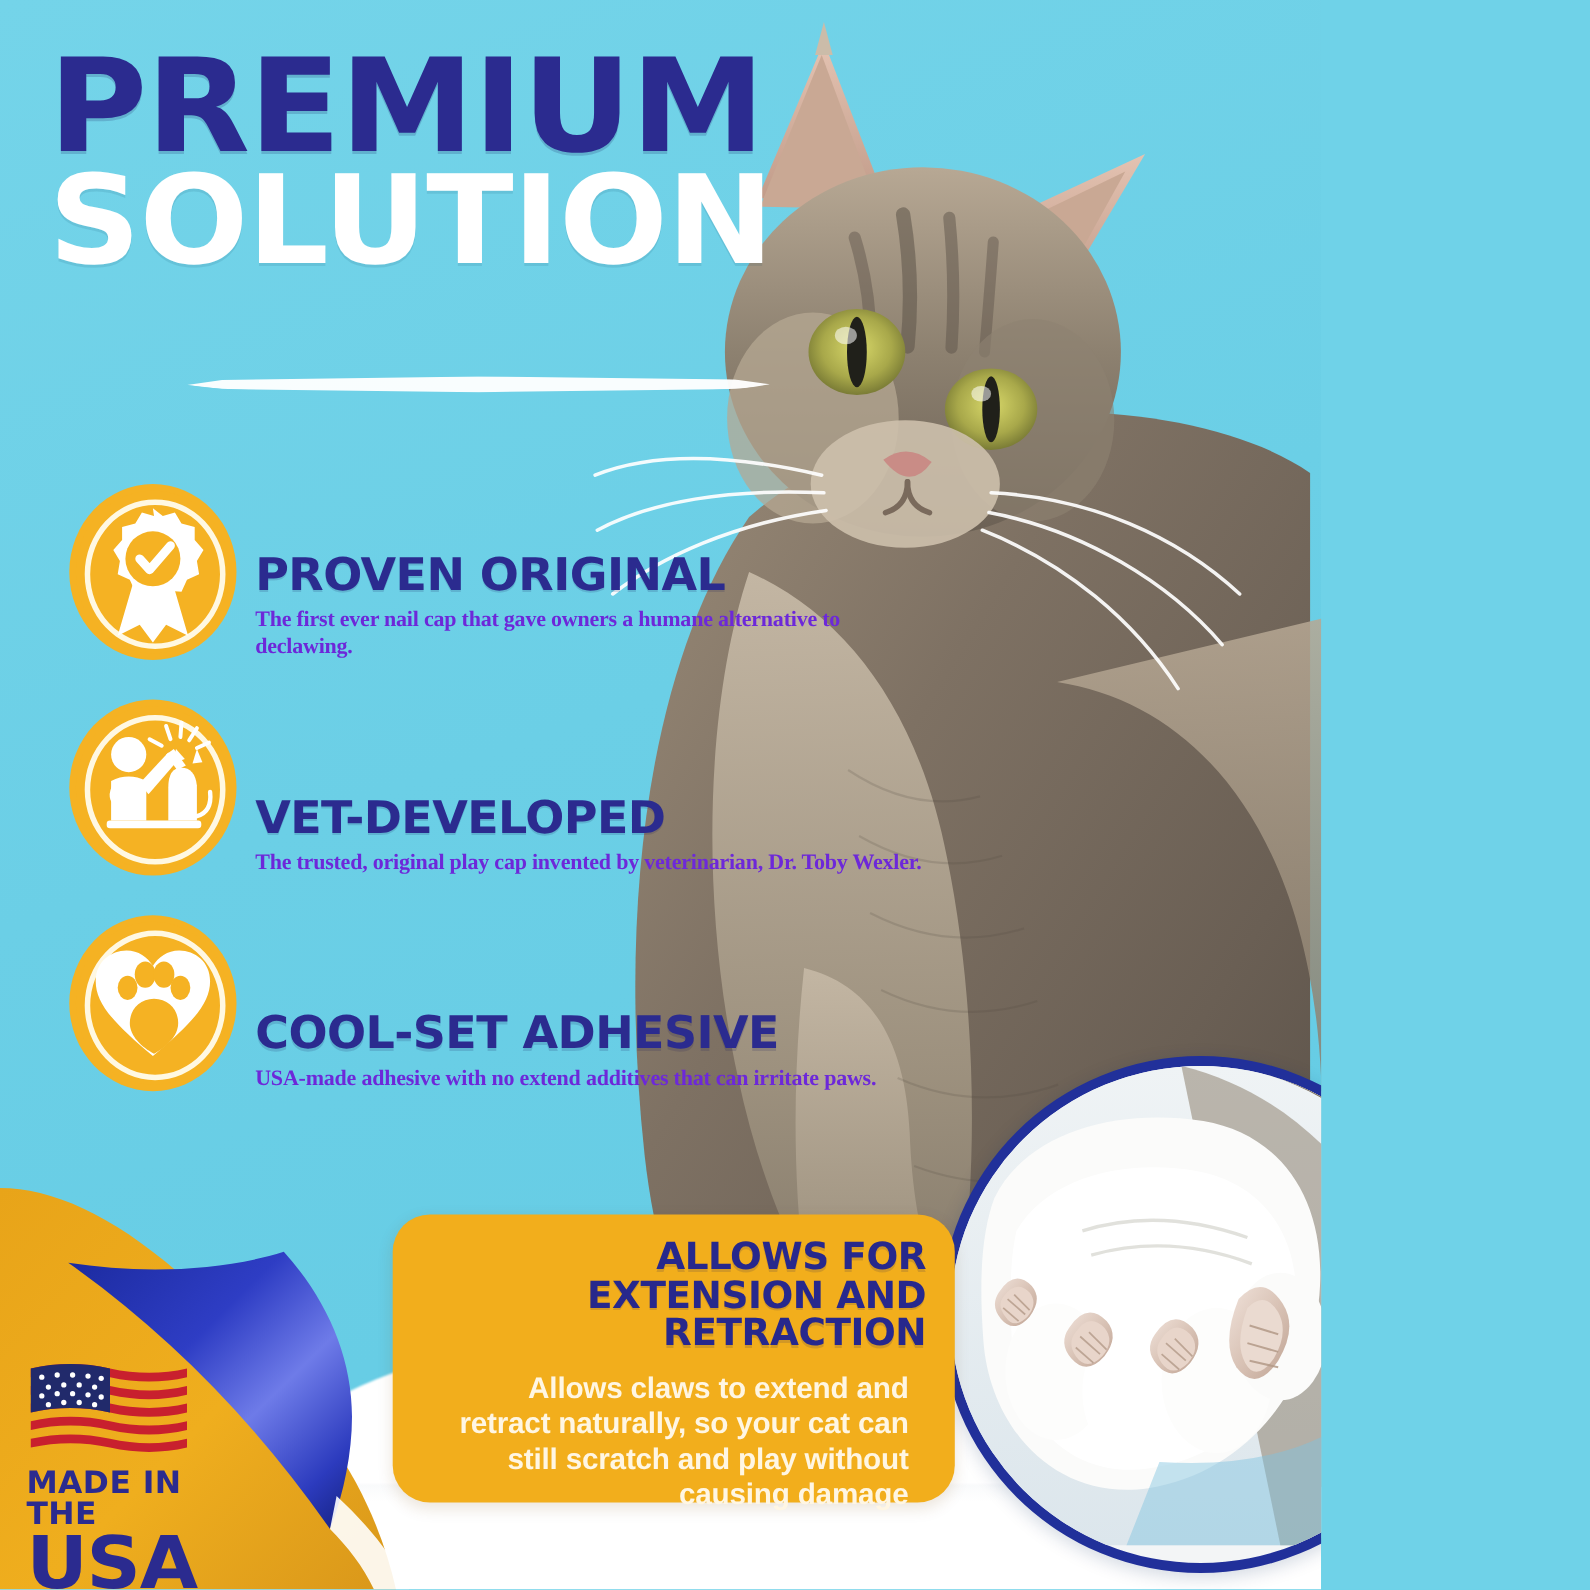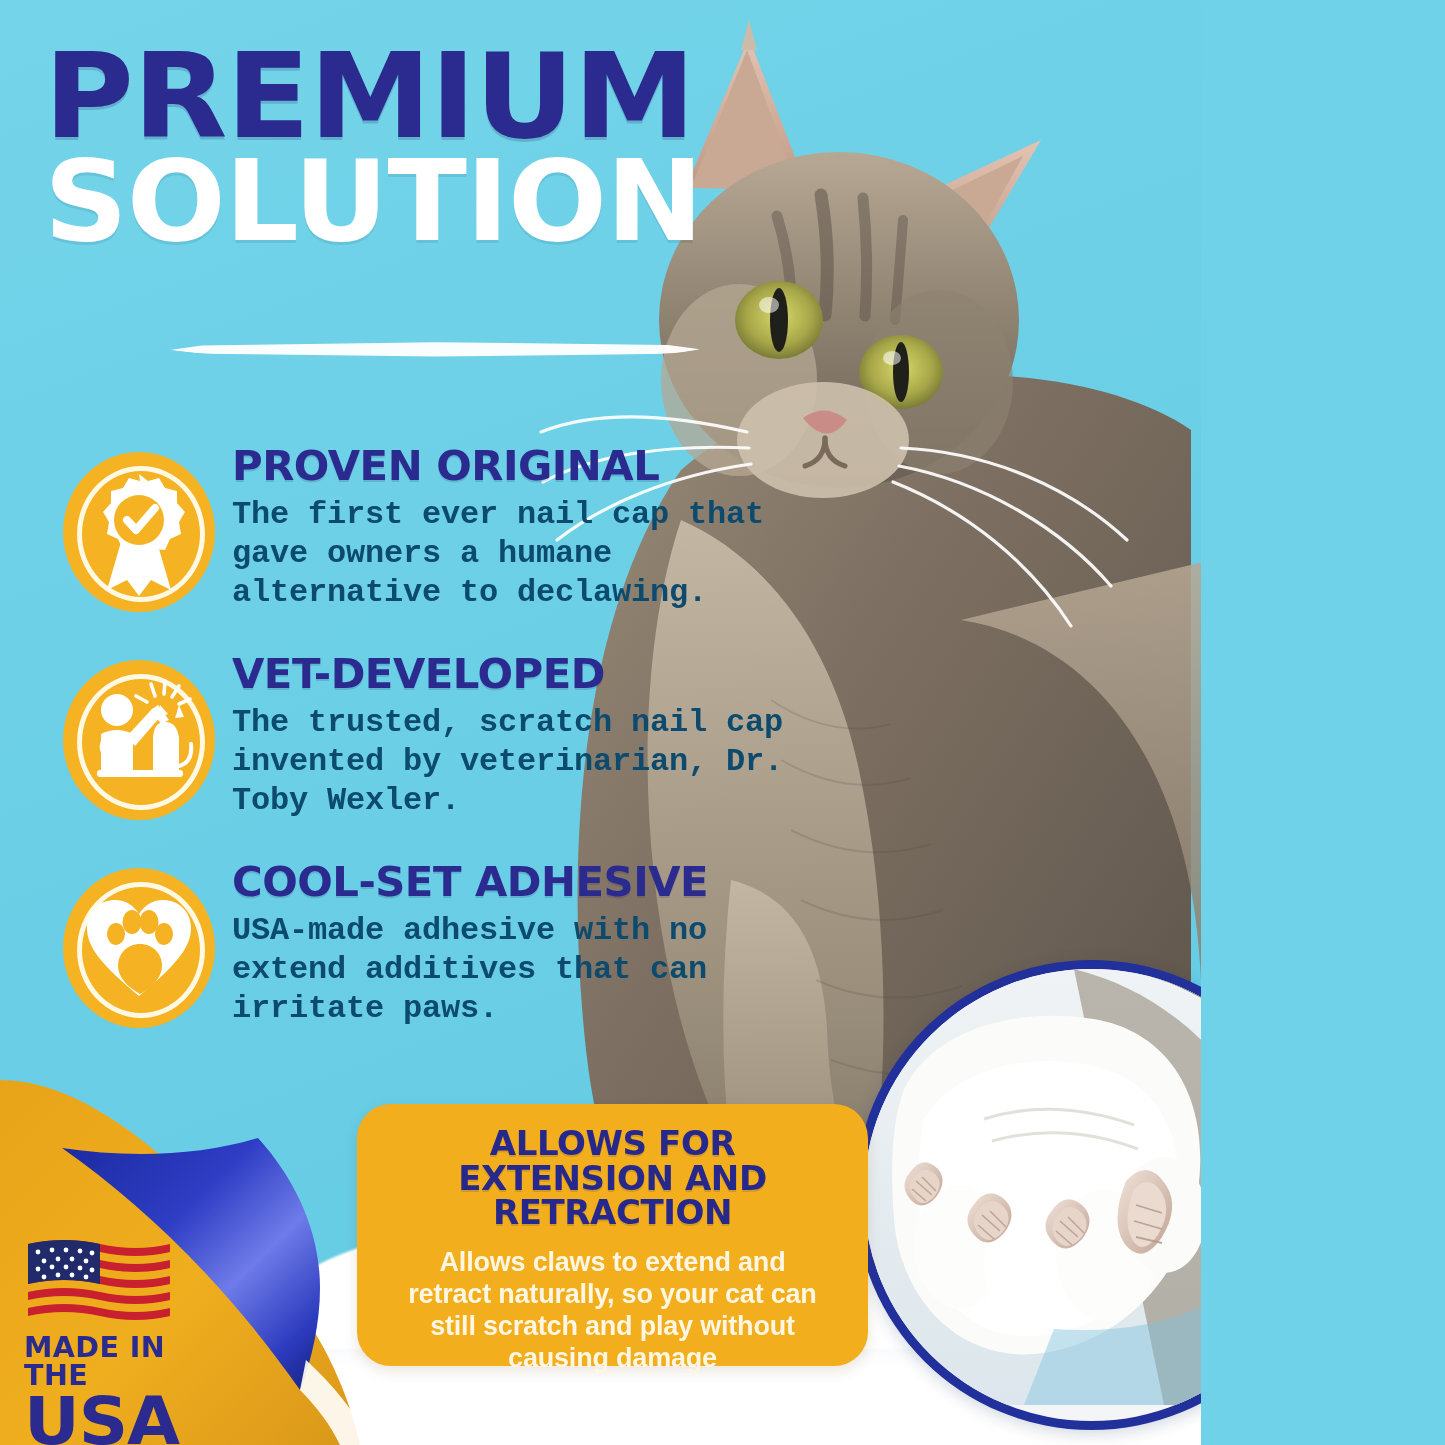--- a/index.html
+++ b/index.html
@@ -61,22 +61,22 @@
   .f-glyph{position:absolute;left:9px;top:6px;width:140px;height:148px;}
   .f-text{flex:1 1 auto;padding-top:6px;}
   .f-title{
     font-family:"DejaVu Sans","Liberation Sans",sans-serif;
     font-weight:900;font-size:41px;line-height:1;color:#2B2B8F;
     text-transform:uppercase;letter-spacing:-.5px;margin:0 0 8px 0;
     transform:scaleX(1.02);transform-origin:left center;
     text-shadow:0 2px 0 rgba(20,20,90,.15);
   }
   .f-body{
-    font-family:Liberation Mono, monospace;
-    font-weight:700;font-size:32px;line-height:1.22;color:#0c4a6e;margin:0;
+    font-family:Liberation Serif, serif;
+    font-weight:700;font-size:20px;line-height:1.22;color:#6d28d9;margin:0;
     letter-spacing:-.2px;
   }
 
   
   .spark{position:absolute;}
   .spark svg{display:block;}
 
   
   .cat-wrap{position:absolute;right:-10px;top:0;width:680px;height:1400px;}
 
@@ -87,21 +87,21 @@
     background:#F3F5F6;box-shadow:0 4px 16px rgba(0,40,90,.18);
   }
   .magnifier svg{position:absolute;left:0;top:0;}
 
   
   .callout{
     position:absolute;left:357px;top:1104px;width:511px;height:262px;
     background:#F2AE1C;border-radius:34px;
     box-shadow:0 5px 14px rgba(120,70,0,.14);
   }
-  .callout-inner{padding:22px 26px 0 26px;text-align:center;}
+  .callout-inner{padding:22px 26px 0 26px;text-align:right;}
   .c-title{
     font-family:"DejaVu Sans","Liberation Sans",sans-serif;
     font-weight:900;font-size:34px;line-height:1.02;color:#27288C;
     text-transform:uppercase;margin:0 0 10px 0;letter-spacing:-.4px;
     text-shadow:0 2px 0 rgba(20,20,90,.14);
   }
   .c-body{
     font-family:Liberation Sans, sans-serif;
     font-weight:700;font-size:27px;line-height:1.19;color:#FFF6E3;margin:16px;
     letter-spacing:-.2px;
@@ -300,21 +300,21 @@
                 <path d="M95 28 L 96 15"></path>
                 <path d="M103 31 L 110 20"></path>
               <path d="M78 36 L 67 30"></path>
                 <path d="M110 38 L 121 33"></path>
             </g>
           </svg>
         </div>
       </div>
       <div class="f-text">
         <div class="f-title">VET-DEVELOPED</div>
-        <div class="f-body">The trusted, scratch nail cap invented by veterinarian, Dr. Toby Wexler.</div>
+        <div class="f-body">The trusted, original play cap invented by veterinarian, Dr. Toby Wexler.</div>
       </div>
     </div>
 
     <div class="feature">
       <div class="f-icon">
         <div class="f-badge"></div>
         <div class="f-ring"></div>
         <div class="f-glyph">
           <svg width="140" height="148" viewBox="0 0 140 148">
             <path d="M70 122 C 34 92, 18 74, 18 54 C 18 36, 32 26, 46 26 C 57 26, 65 32, 70 40 C 75 32, 83 26, 94 26 C 108 26, 122 36, 122 54 C 122 74, 106 92, 70 122 Z" fill="#FFFFFF"></path>

